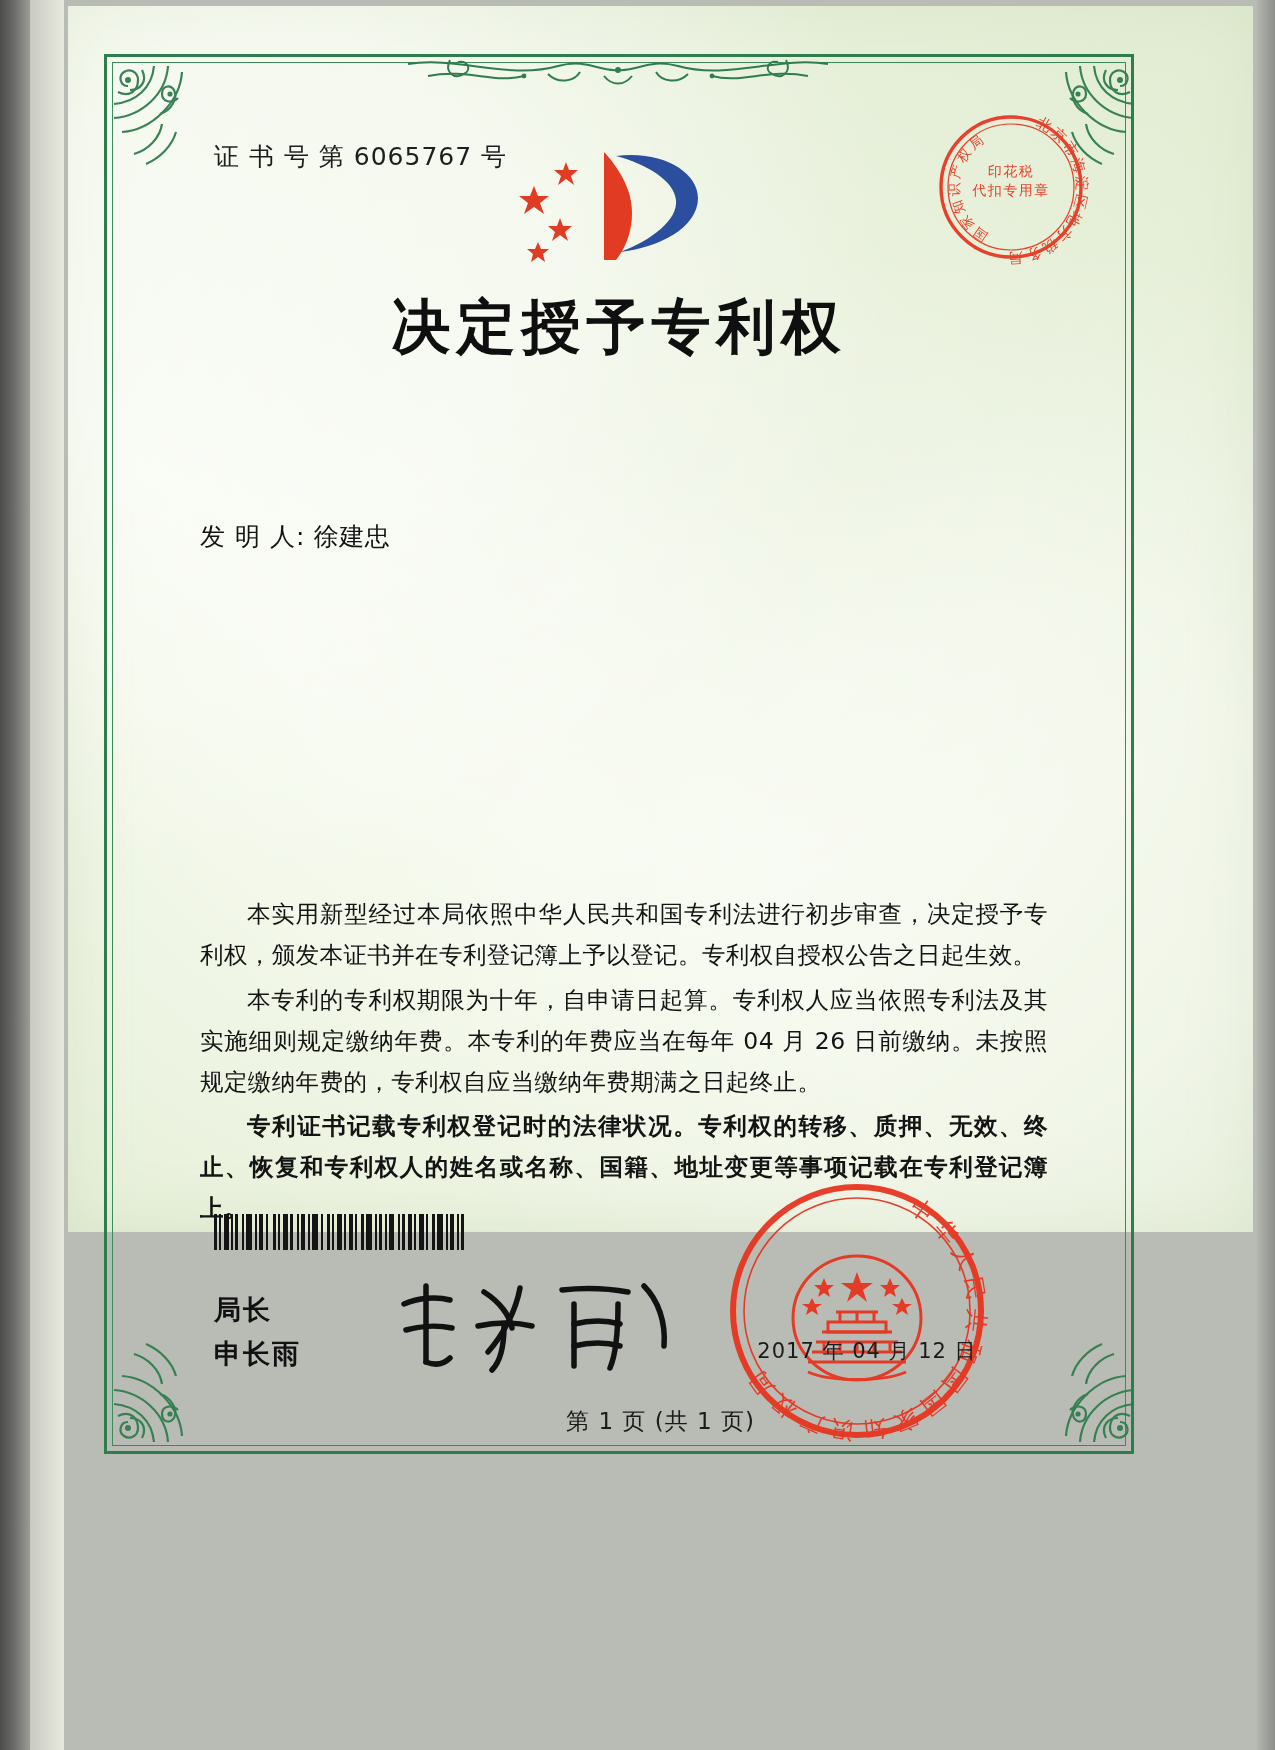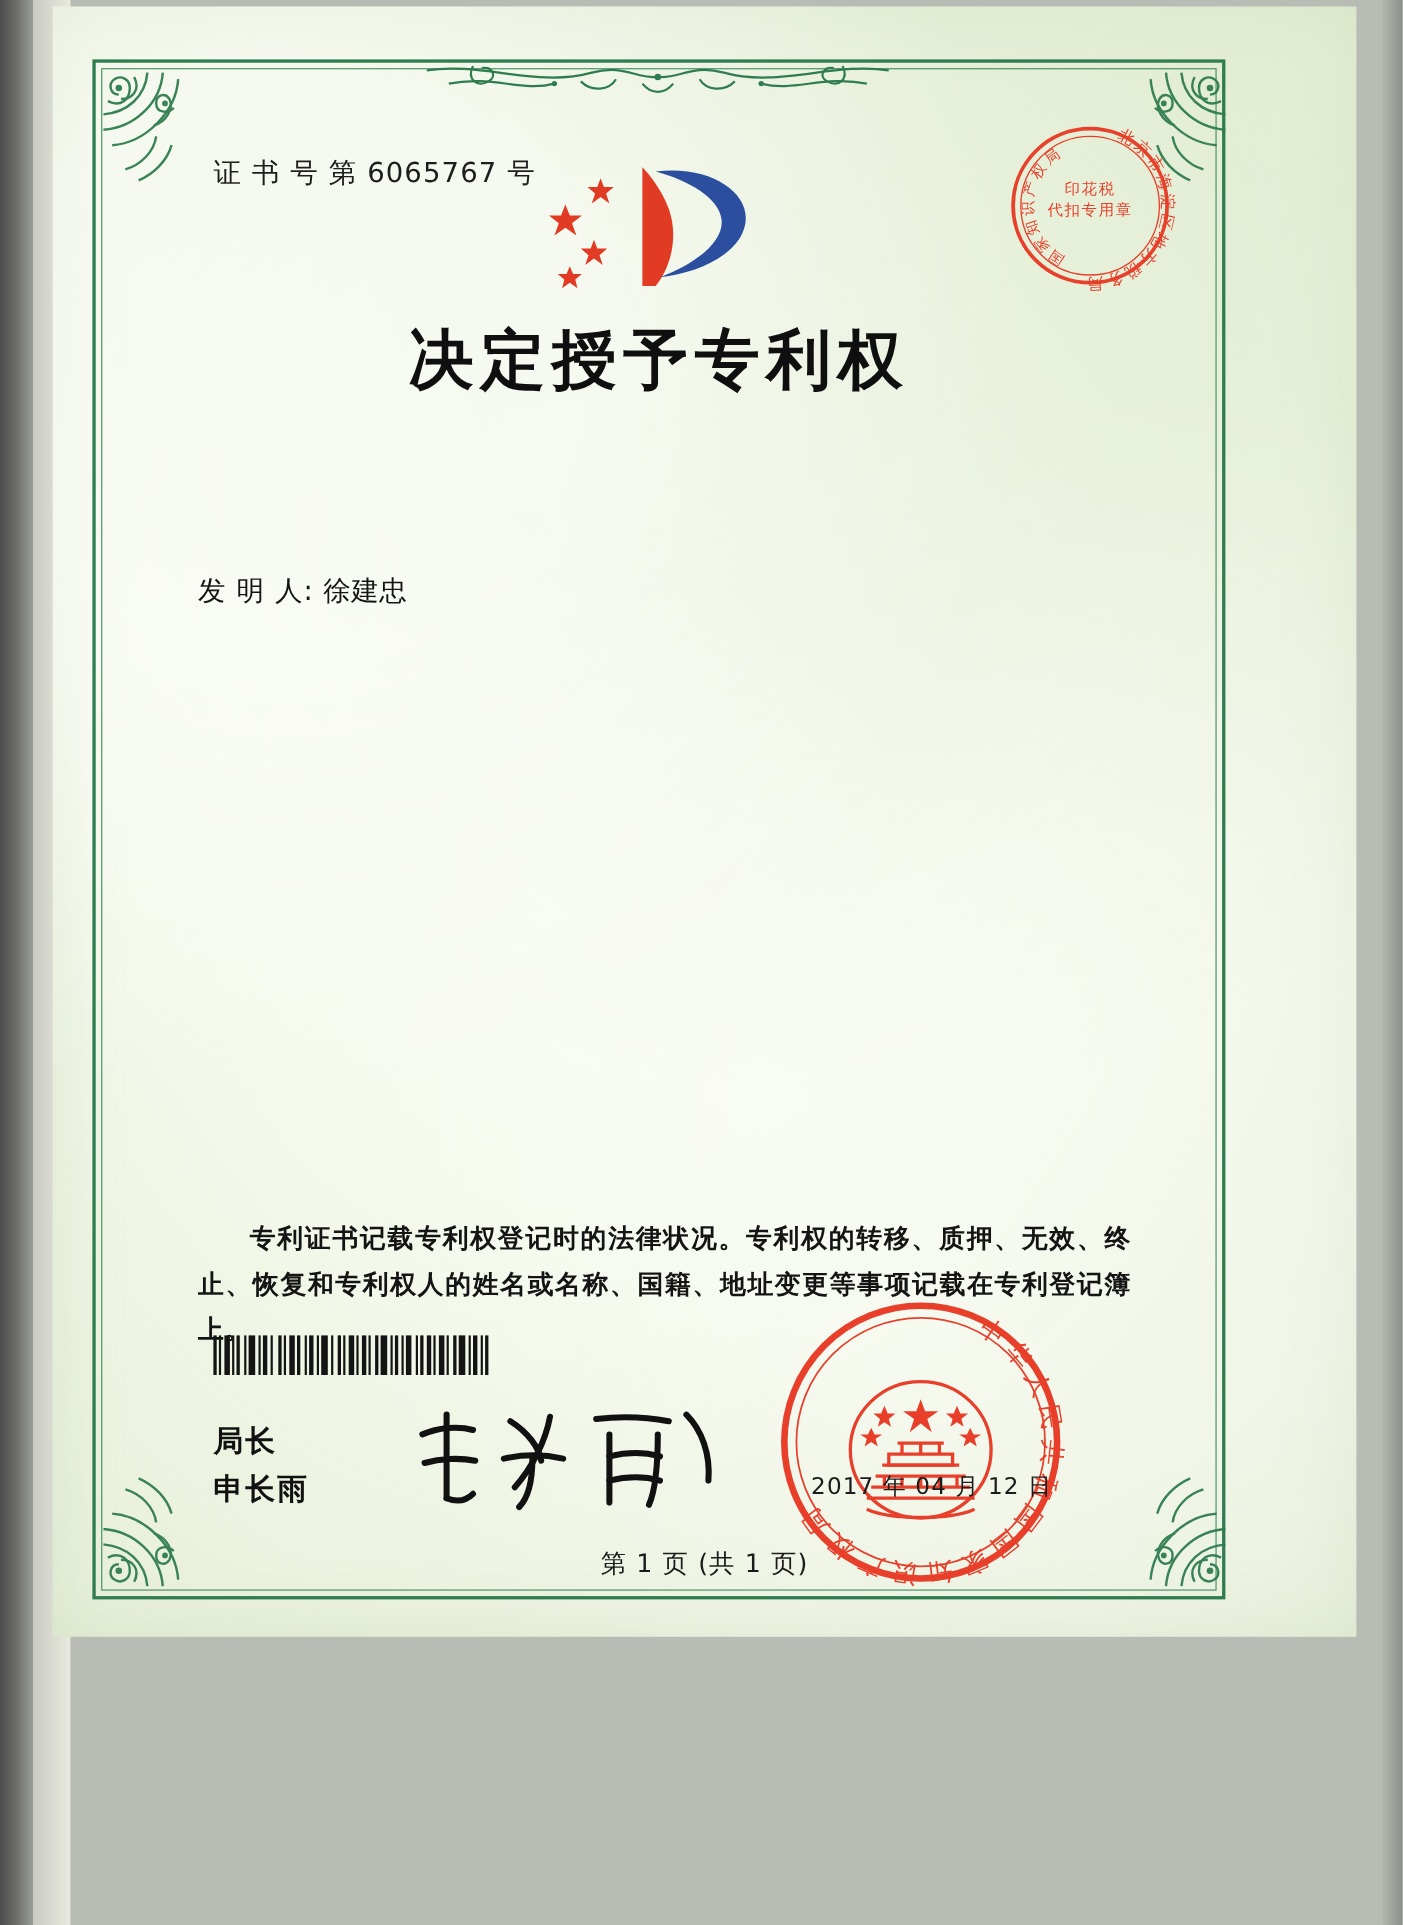--- a/index.html
+++ b/index.html
@@ -29,22 +29,22 @@
   #right-edge {
     position: absolute;
     right: 0; top: 0;
     width: 18px; height: 1750px;
     background: linear-gradient(to left, #8d908a 0%, #b3b6ae 100%);
   }
 
   
   #sheet {
     position: absolute;
-    left: 48px; top: 6px;
-    width: 1185px; height: 1482px;
+    left: 68px; top: 6px;
+    width: 1185px; height: 1226px;
     background:
       radial-gradient(ellipse at 42% 48%, #fbfdf6 0%, #f3f8ea 45%, #e9f1dc 78%, #e2ecd3 100%);
     box-shadow: inset 0 0 60px rgba(190, 205, 170, 0.35);
   }
 
   
   #paper-texture {
     position: absolute; inset: 0;
     background:
       radial-gradient(circle at 18% 22%, rgba(255,255,255,0.55) 0 18%, rgba(255,255,255,0) 45%),
@@ -356,20 +356,22 @@
       </svg>
     </div>
 
     <div id="main-title">决定授予专利权</div>
 
     <div class="field" id="f-inventor">
       <span class="lbl">发    明    人:</span>
       <span class="val">徐建忠</span>
     </div>
 
+    <div class="para" id="p1">本实用新型经过本局依照中华人民共和国专利法进行初步审查，决定授予专利权，颁发本证书并在专利登记簿上予以登记。专利权自授权公告之日起生效。</div>
+    <div class="para" id="p2">本专利的专利权期限为十年，自申请日起算。专利权人应当依照专利法及其实施细则规定缴纳年费。本专利的年费应当在每年 04 月 26 日前缴纳。未按照规定缴纳年费的，专利权自应当缴纳年费期满之日起终止。</div>
     <div class="para" id="p3">专利证书记载专利权登记时的法律状况。专利权的转移、质押、无效、终止、恢复和专利权人的姓名或名称、国籍、地址变更等事项记载在专利登记簿上。</div>
 
     <div id="barcode">
       <i style="width:3px"></i>
         <i style="width:2px;background:transparent"></i>
       <i style="width:2px"></i>
         <i style="width:3px;background:transparent"></i>
       <i style="width:5px"></i>
         <i style="width:2px;background:transparent"></i>
       <i style="width:2px"></i>

